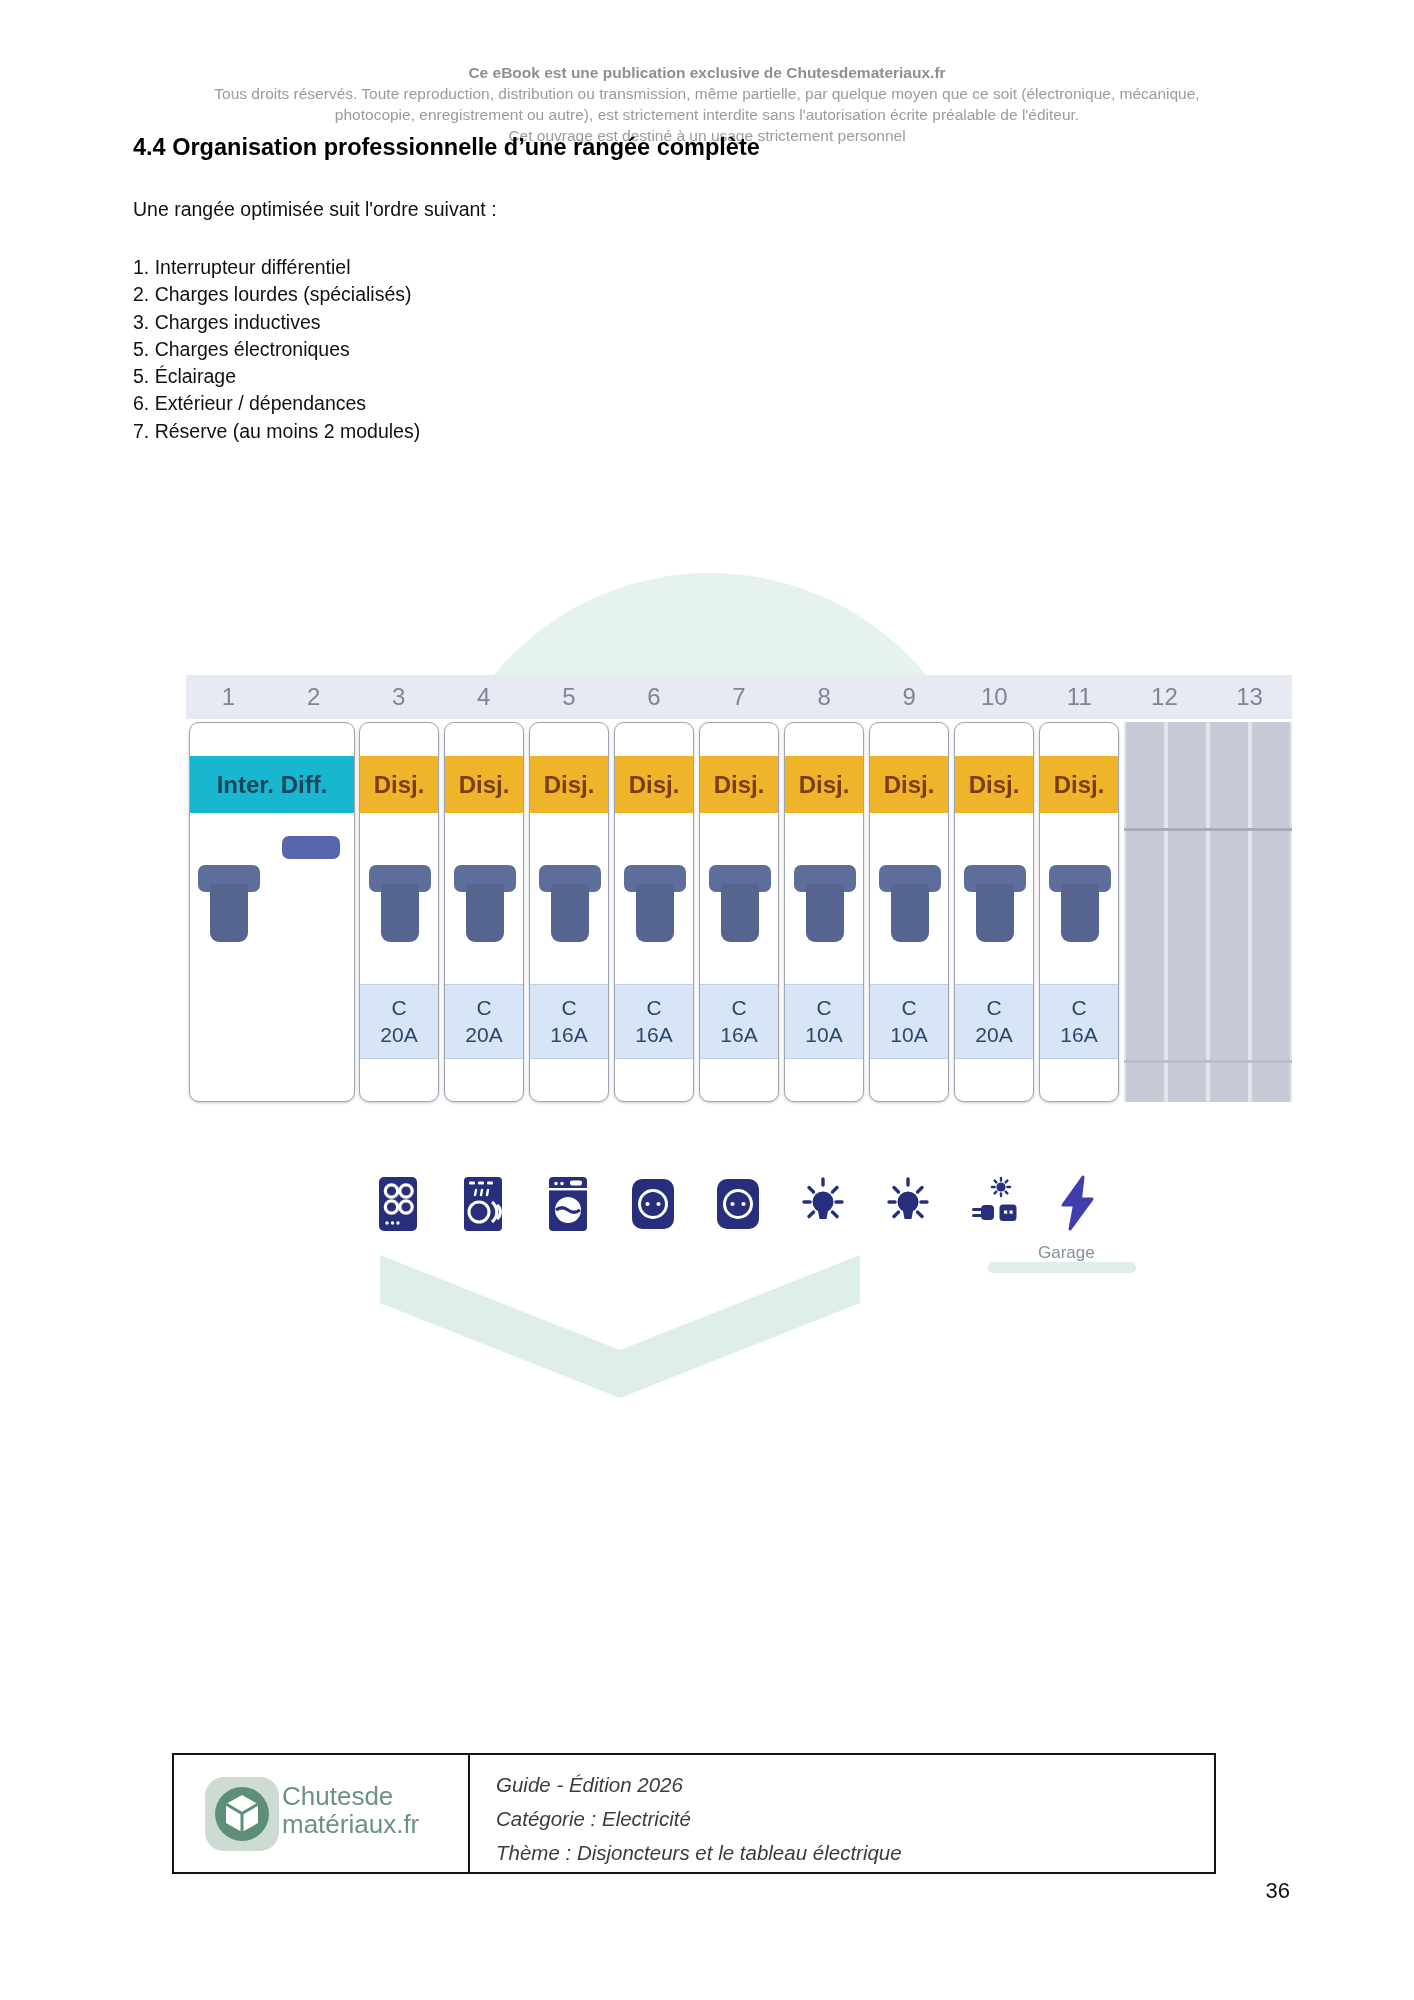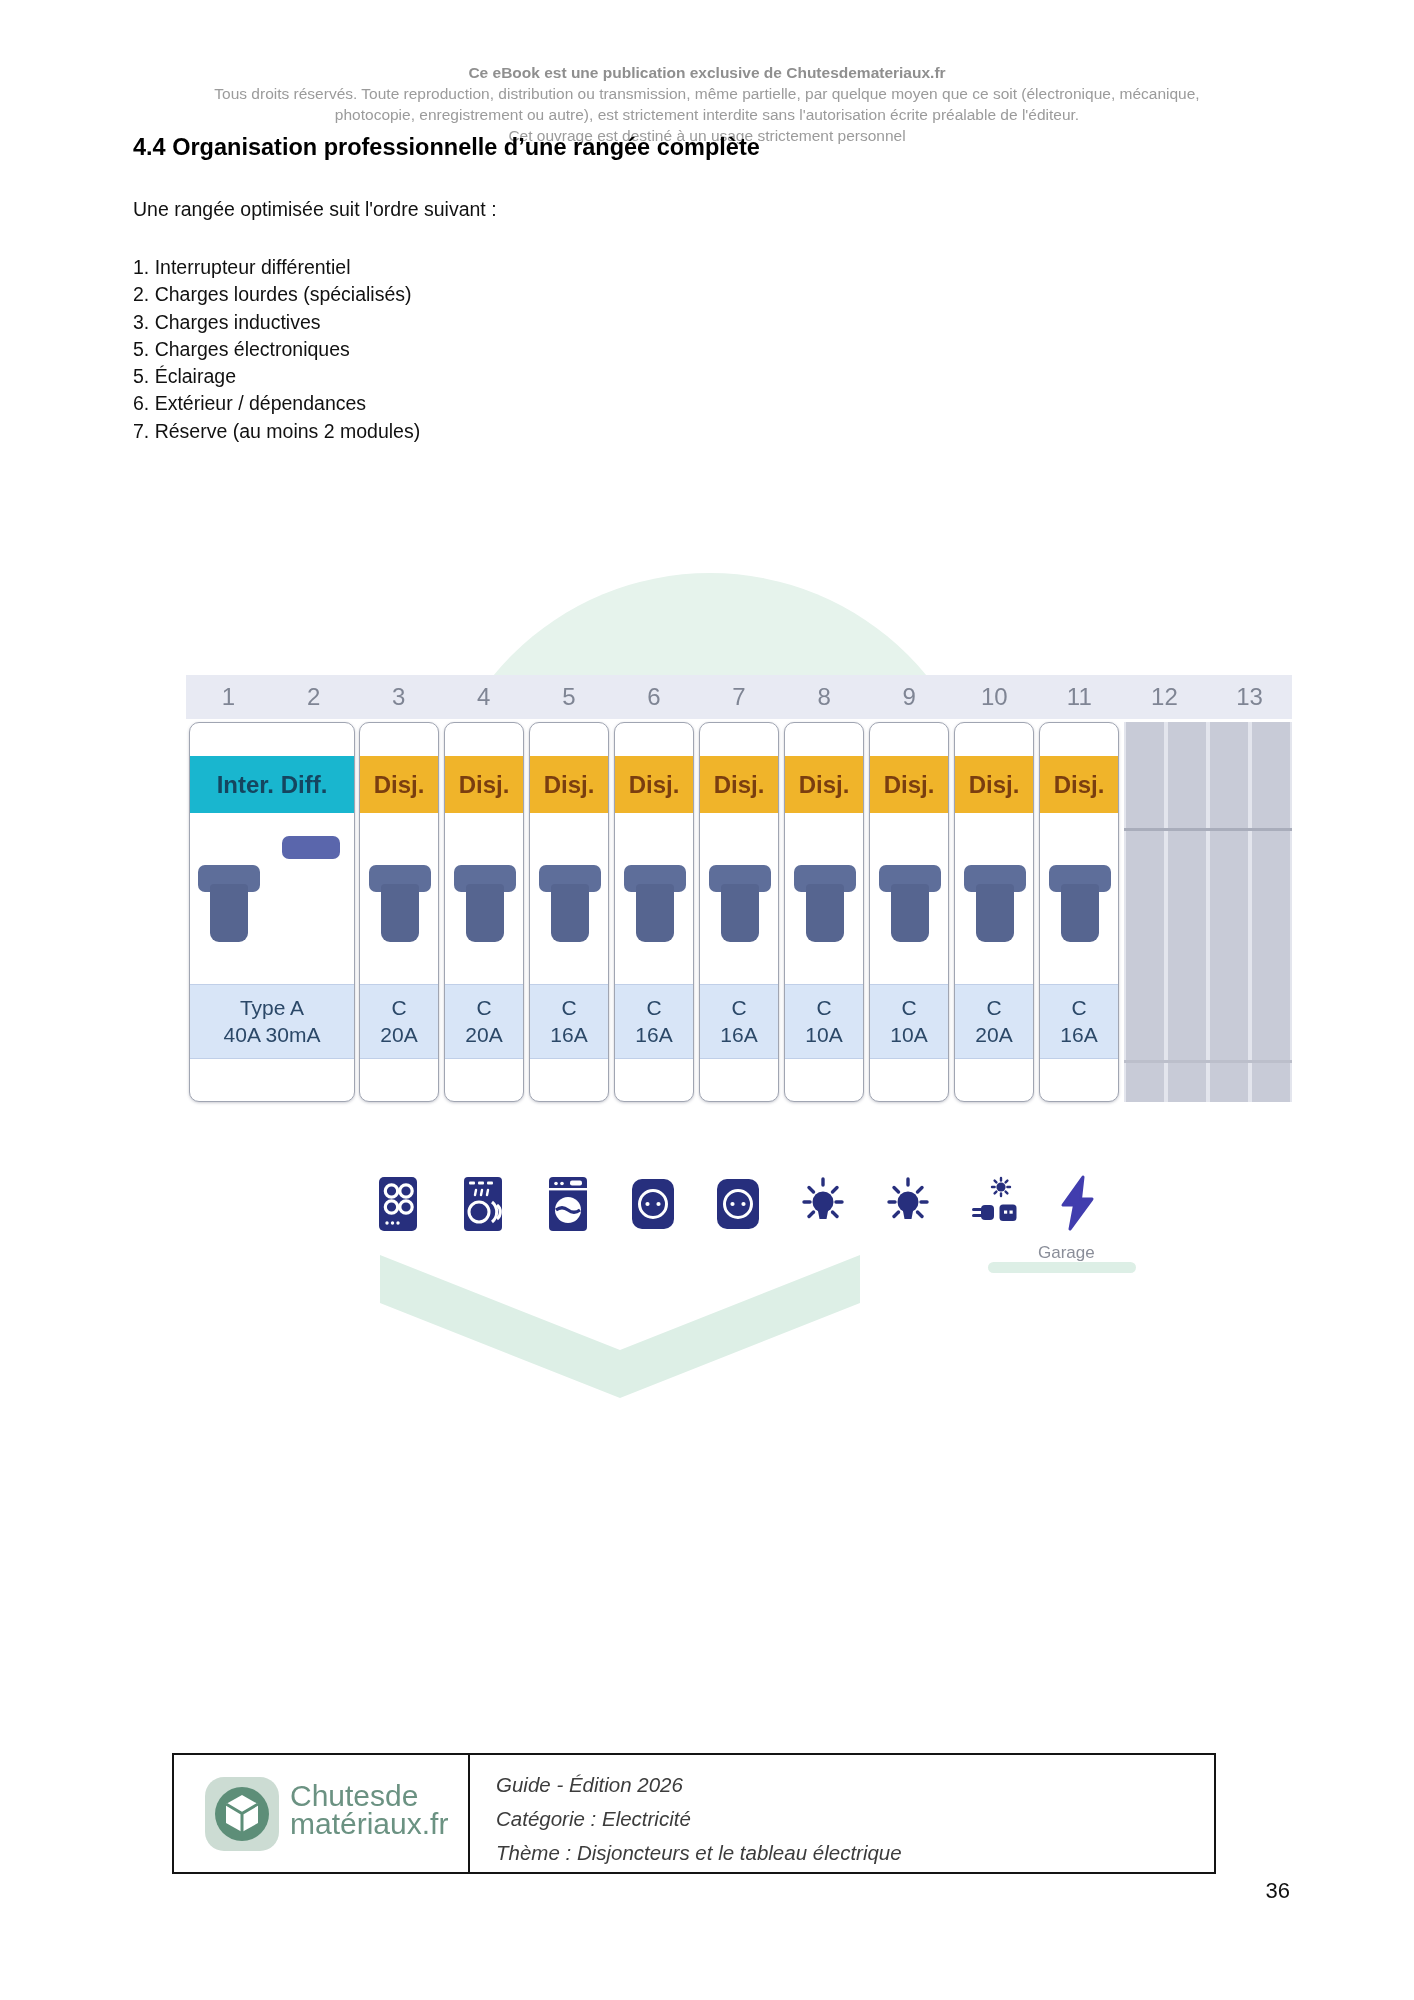--- a/index.html
+++ b/index.html
@@ -56,21 +56,21 @@
   .app-icon { position:absolute; top:1172px; width:64px; height:64px; z-index:1; }
   .i1 { left:366px; } .i2 { left:451px; } .i3 { left:536px; } .i4 { left:621px; } .i5 { left:706px; }
   .i6 { left:791px; } .i7 { left:876px; } .i8 { left:961px; } .i9 { left:1046px; }
   .garage-label { position:absolute; left:1038px; top:1243px; width:80px; text-align:left;
     font-size:17px; color:#8a8e99; z-index:1; }
   
   .footer-box { position:absolute; left:172px; top:1753px; width:1044px; height:121px;
     border:2.5px solid #141414; display:flex; z-index:1; }
   .footer-left { width:296px; border-right:2px solid #141414; position:relative; }
   .footer-left .logo-svg { position:absolute; left:30px; top:21px; }
-  .brand-text { position:absolute; left:116px; top:27px; color:#6b9282; font-size:30px; line-height:28px; }
+  .brand-text { position:absolute; left:108px; top:27px; color:#6b9282; font-size:26px; line-height:28px; }
   .footer-right { flex:1; padding:13px 0 0 26px; font-style:italic; color:#3c3c3c;
     font-size:20.5px; line-height:34px; }
   .page-num { position:absolute; left:1230px; top:1878px; width:60px; text-align:right;
     font-size:22px; color:#111; z-index:1; }
 </style>
 </head>
 <body>
 
 <div class="page">
 
@@ -116,24 +116,20 @@
       <span class="slot-num">11</span>
       <span class="slot-num">12</span>
       <span class="slot-num">13</span>
     </div>
 
     <div class="module m-rcd">
       <div class="band rcd">Inter. Diff.</div>
       <div class="test-btn"></div>
       <div class="toggle-cap"></div>
       <div class="toggle-stem"></div>
-      <div class="rating">
-        <div>Type A</div>
-        <div>40A 30mA</div>
-      </div>
     </div>
 
     <div class="module m-brk m-d3">
       <div class="band brk">Disj.</div>
       <div class="toggle-cap"></div>
       <div class="toggle-stem"></div>
       <div class="rating">
         <div>C</div>
         <div>20A</div>
       </div>

